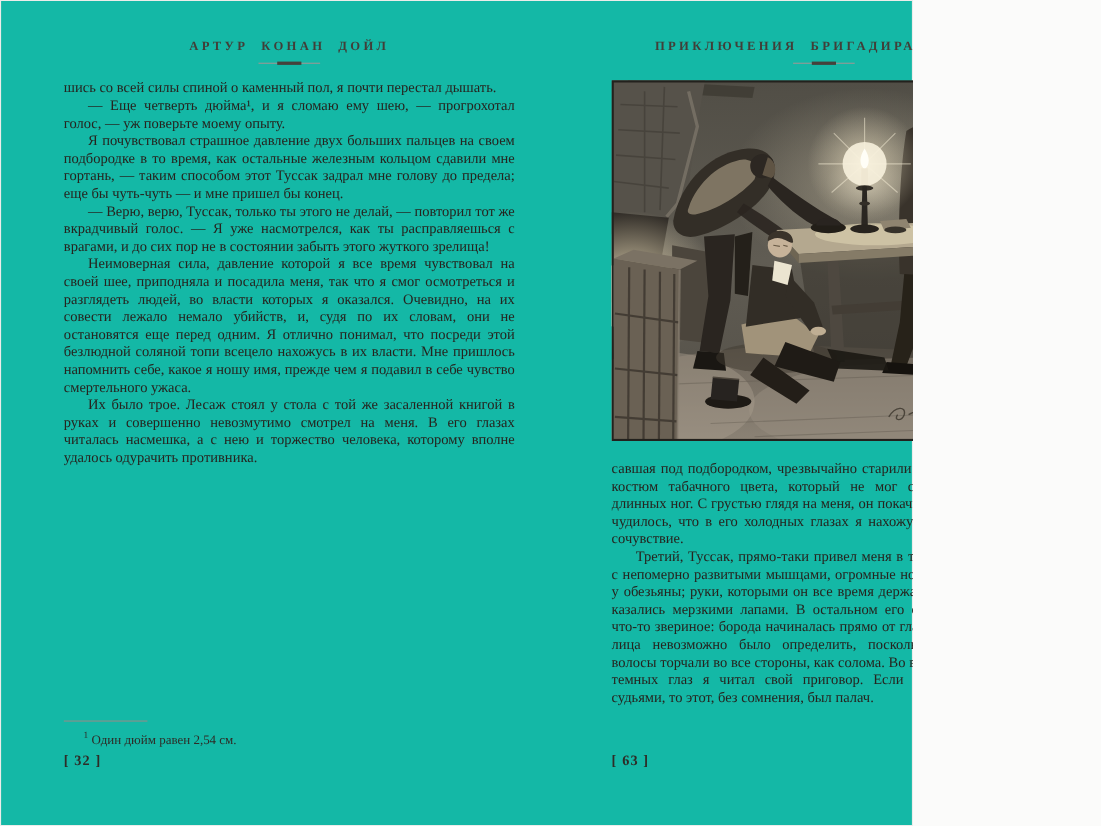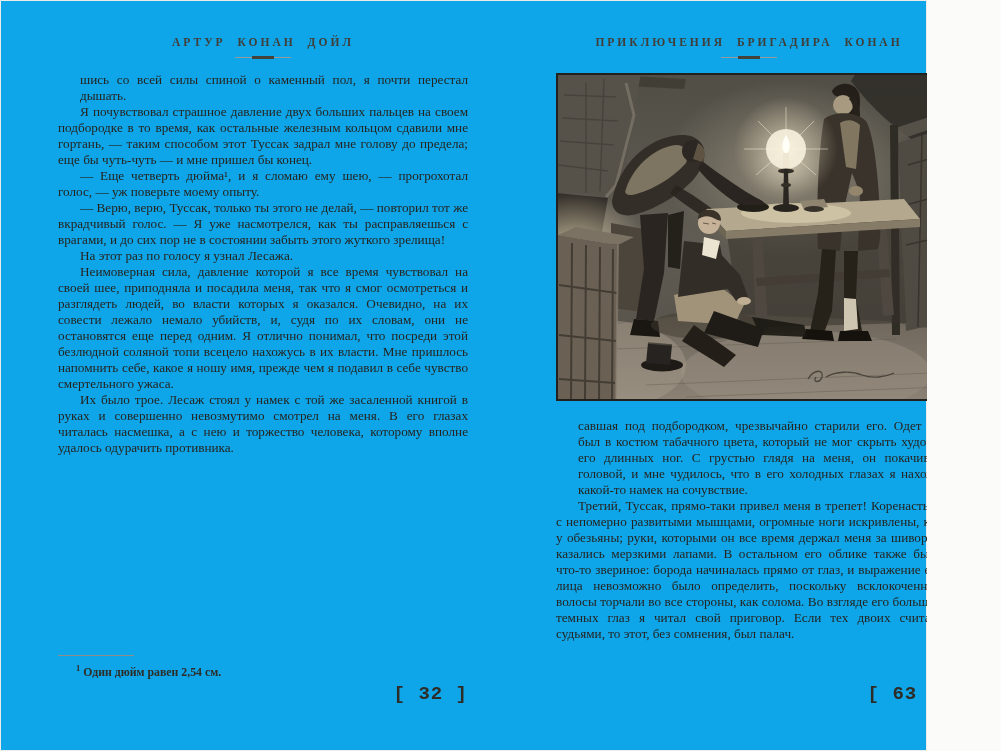--- a/index.html
+++ b/index.html
@@ -1,65 +1,64 @@
 <!DOCTYPE html>
 <html><head>
 <meta charset="utf-8">
 <style>
   html,body{margin:0;padding:0;background:#fbfbfa;}
   .spread{
-    position:relative;width:927px;height:751px;background:#0ea5e9;
+    position:relative;width:830px;height:751px;background:#14b8a6;
     font-family:"Liberation Serif","DejaVu Serif",serif;color:#26241f;
     box-shadow:inset 0 0 0 1px #ececea;overflow:hidden;
   }
   .page{position:absolute;top:0;height:751px;}
   .page-left{left:58px;width:410px;}
   .page-right{left:556px;width:386px;}
   .running-head{
     position:absolute;top:36px;left:0;width:100%;text-align:center;
     font-size:11.5px;font-weight:bold;letter-spacing:3px;word-spacing:6px;color:#413e38;
   }
   .hdr-rule{position:absolute;top:57px;left:50%;transform:translateX(-50%);width:56px;height:1px;background:#9a9894;}
   .hdr-rule-center{position:absolute;left:50%;top:-1px;transform:translateX(-50%);width:22px;height:3px;background:#45423c;}
   .body-text{
     position:absolute;left:0;width:100%;text-align:justify;
     font-size:13.2px;line-height:16px;overflow:hidden;
   }
   .page-left  .body-text{top:72px;height:580px;}
   .page-right .body-text{top:418px;height:262px;}
   .body-text p.para{margin:0;text-indent:22px;}
-  .body-text p.cont{text-indent:0;margin-left:22px;}
+  .body-text p.cont{text-indent:0;}
   .footnote-rule{position:absolute;top:655px;left:0;width:76px;height:1px;background:#8f8d88;}
-  .footnote{position:absolute;top:661px;left:0;width:100%;font-size:11.8px;line-height:15px;padding-left:18px;box-sizing:border-box;color:#2e2c27;font-weight:bold;}
+  .footnote{position:absolute;top:661px;left:0;width:100%;font-size:11.8px;line-height:15px;padding-left:18px;box-sizing:border-box;color:#2e2c27;}
   .footnote sup{font-size:8.5px;}
   .folio{
-    position:absolute;top:683px;left:0;width:100%;text-align:right;
-    font-size:19px;font-weight:bold;letter-spacing:1px;color:#2e2c27;font-family:Liberation Mono, monospace;
+    position:absolute;top:683px;left:0;width:100%;text-align:left;
+    font-size:13px;font-weight:bold;letter-spacing:1px;color:#2e2c27;
   }
   .illus{position:absolute;top:73px;left:0;width:386px;height:328px;}
   .illus svg{display:block;width:386px;height:328px;}
 </style>
 </head>
 <body>
 
 <div class="spread">
 
   <div class="page page-left">
     <div class="running-head">АРТУР КОНАН ДОЙЛ</div>
     <div class="hdr-rule">
       <div class="hdr-rule-center"></div>
     </div>
     <div class="body-text">
         <p class="para cont">шись со всей силы спиной о каменный пол, я почти перестал дышать.</p>
+        <p class="para">— Еще четверть дюйма¹, и я сломаю ему шею, — прогрохотал голос, — уж поверьте моему опыту.</p>
         <p class="para">Я почувствовал страшное давление двух больших пальцев на своем подбородке в то время, как остальные железным кольцом сдавили мне гортань, — таким способом этот Туссак задрал мне голову до предела; еще бы чуть-чуть — и мне пришел бы конец.</p>
-        <p class="para">— Еще четверть дюйма¹, и я сломаю ему шею, — прогрохотал голос, — уж поверьте моему опыту.</p>
         <p class="para">— Верю, верю, Туссак, только ты этого не делай, — повторил тот же вкрадчивый голос. — Я уже насмотрелся, как ты расправляешься с врагами, и до сих пор не в состоянии забыть этого жуткого зрелища!</p>
-        <p class="para">На этот раз по голосу я узнал Лесажа.</p>
         <p class="para">Неимоверная сила, давление которой я все время чувствовал на своей шее, приподняла и посадила меня, так что я смог осмотреться и разглядеть людей, во власти которых я оказался. Очевидно, на их совести лежало немало убийств, и, судя по их словам, они не остановятся еще перед одним. Я отлично понимал, что посреди этой безлюдной соляной топи всецело нахожусь в их власти. Мне пришлось напомнить себе, какое я ношу имя, прежде чем я подавил в себе чувство смертельного ужаса.</p>
-        <p class="para">Их было трое. Лесаж стоял у намек с той же засаленной книгой в руках и совершенно невозмутимо смотрел на меня. В его глазах читалась насмешка, а с нею и торжество человека, которому вполне удалось одурачить противника.</p>
+        <p class="para">Их было трое. Лесаж стоял у стола с той же засаленной книгой в руках и совершенно невозмутимо смотрел на меня. В его глазах читалась насмешка, а с нею и торжество человека, которому вполне удалось одурачить противника.</p>
       </div>
     <div class="footnote-rule"></div>
     <div class="footnote">
       <sup>1</sup>
       <span>Один дюйм равен 2,54 см.</span>
     </div>
     <div class="folio">[ 32 ]</div>
   </div>
 
   <div class="page page-right">

